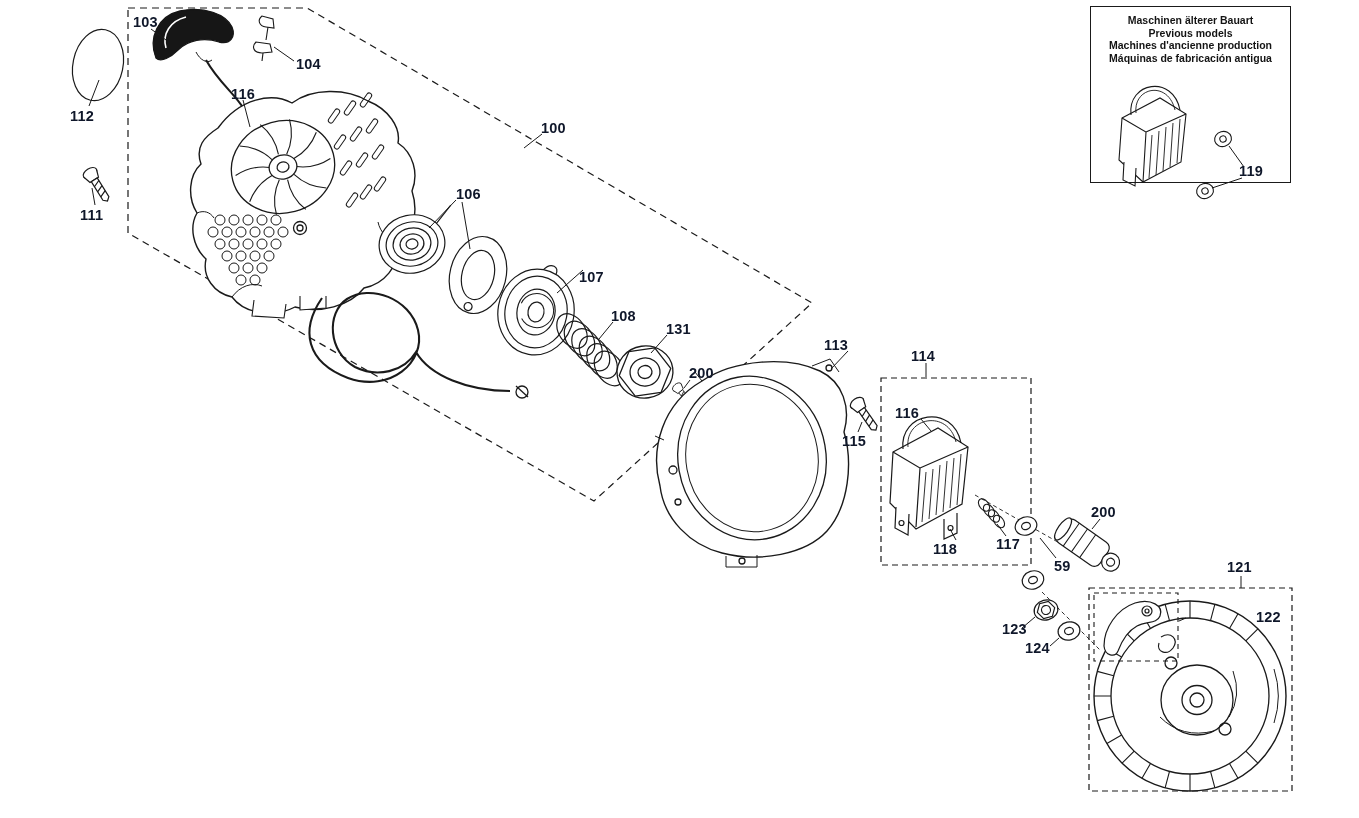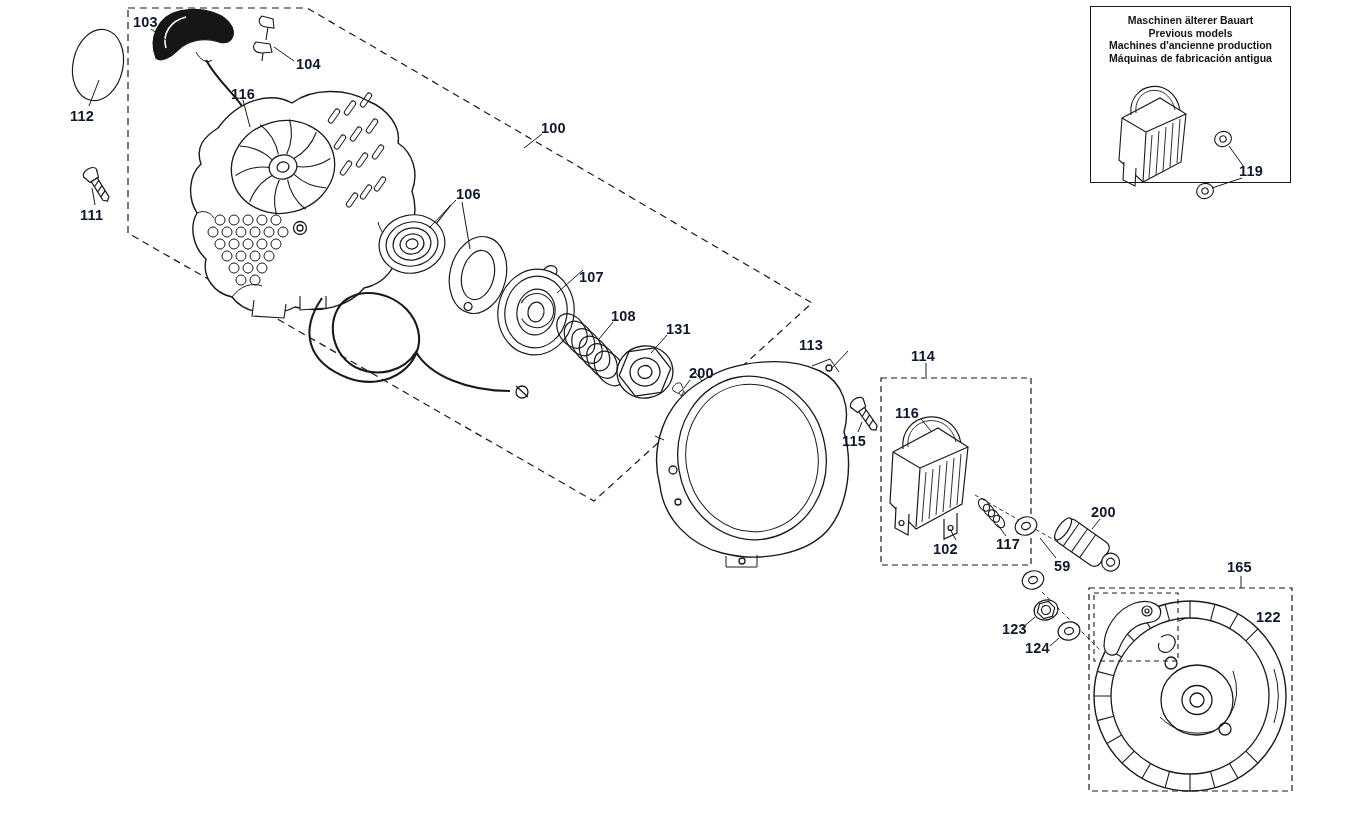--- a/index.html
+++ b/index.html
@@ -287,28 +287,28 @@
   <div class="lbl" style="left:296px;top:56px">104</div>
   <div class="lbl" style="left:70px;top:108px">112</div>
   <div class="lbl" style="left:231px;top:86px">116</div>
   <div class="lbl" style="left:80px;top:207px">111</div>
   <div class="lbl" style="left:541px;top:120px">100</div>
   <div class="lbl" style="left:456px;top:186px">106</div>
   <div class="lbl" style="left:579px;top:269px">107</div>
   <div class="lbl" style="left:611px;top:308px">108</div>
   <div class="lbl" style="left:666px;top:321px">131</div>
   <div class="lbl" style="left:689px;top:365px">200</div>
-  <div class="lbl" style="left:799px;top:337px">113</div>
+  <div class="lbl" style="left:824px;top:337px">113</div>
   <div class="lbl" style="left:911px;top:348px">114</div>
   <div class="lbl" style="left:842px;top:433px">115</div>
   <div class="lbl" style="left:895px;top:405px">116</div>
-  <div class="lbl" style="left:933px;top:541px">102</div>
+  <div class="lbl" style="left:933px;top:541px">118</div>
   <div class="lbl" style="left:996px;top:536px">117</div>
   <div class="lbl" style="left:1054px;top:558px">59</div>
   <div class="lbl" style="left:1091px;top:504px">200</div>
-  <div class="lbl" style="left:1227px;top:559px">165</div>
+  <div class="lbl" style="left:1227px;top:559px">121</div>
   <div class="lbl" style="left:1256px;top:609px">122</div>
   <div class="lbl" style="left:1002px;top:621px">123</div>
   <div class="lbl" style="left:1025px;top:640px">124</div>
   <div class="lbl" style="left:1239px;top:163px">119</div>
 </div>
 
 </div>
 
 </body></html>

